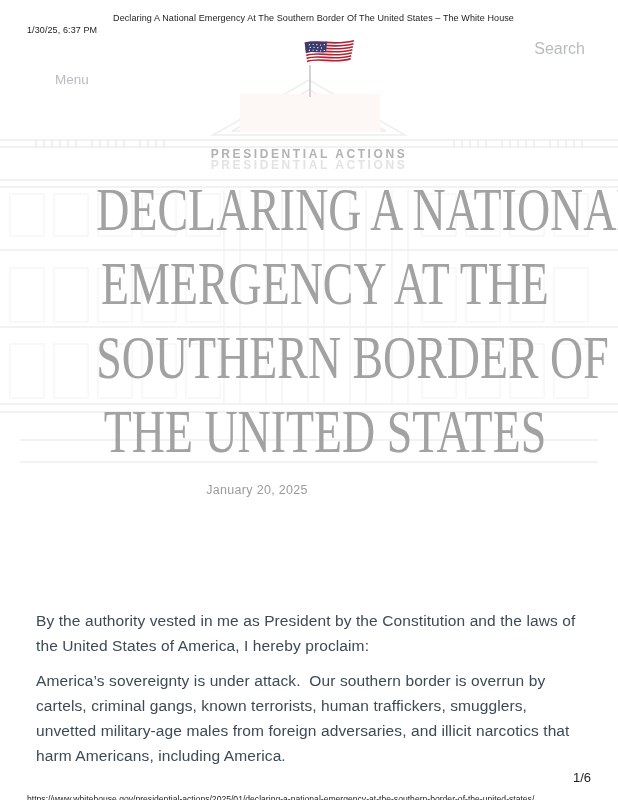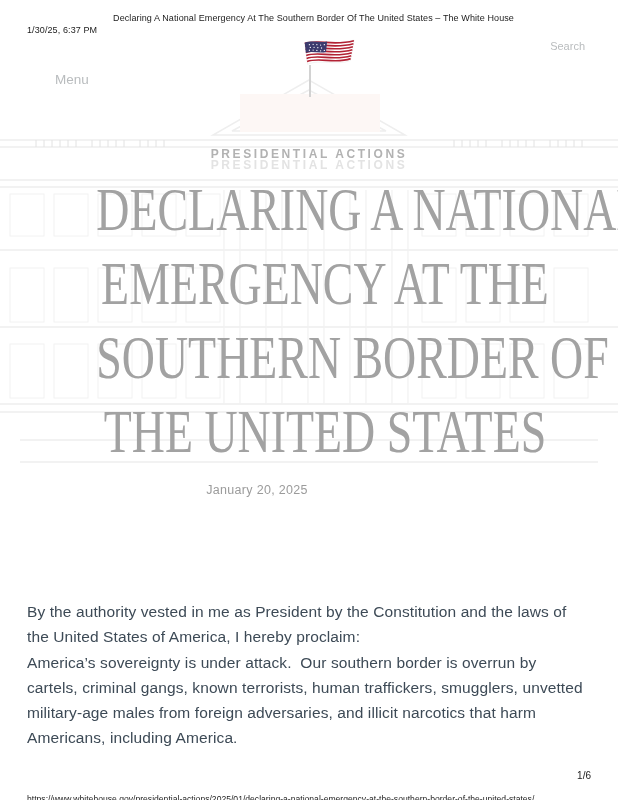--- a/index.html
+++ b/index.html
@@ -10,21 +10,21 @@
     font-family:"Liberation Sans", sans-serif;
   }
 
   
   .print-header { position:absolute; top:13px; left:0; width:618px; height:14px; }
   .ph-datetime { position:absolute; left:27px; top:12px; font-size:9px; color:#1c1c1c; letter-spacing:0.1px; }
   .ph-title { position:absolute; left:90px; right:90px; top:0; text-align:center; font-size:9px; color:#1c1c1c; letter-spacing:0.1px;padding-left:9px; }
 
   
   .nav-menu { position:absolute; left:55px; top:40px; font-size:13.5px; color:#b9bcbe; cursor:pointer;margin-top:32px; }
-  .nav-search { position:absolute; right:33px; top:40px; font-size:11px; color:#b9bcbe; cursor:pointer; }
+  .nav-search { position:absolute; right:33px; top:40px; font-size:16px; color:#b9bcbe; cursor:pointer; }
   .flag-wrap { position:absolute; left:301px; top:37px; width:56px; height:60px; cursor:pointer; }
   .flag-pole { position:absolute; left:8px; top:28px; width:1.5px; height:32px; background:#d2d2d2; }
 
   
   .watermark { position:absolute; left:0; top:72px; width:618px; height:400px; pointer-events:none; }
 
   
   .eyebrow { position:absolute; left:0; top:147px; width:618px; text-align:center;
     font-size:12px; font-weight:700; letter-spacing:2.6px; color:#b2b2b2; }
   .eyebrow-ghost { top:158px; color:#e3e3e3; }
@@ -34,26 +34,26 @@
     font-family:"Liberation Serif", serif; font-weight:400;
     font-size:62px; line-height:74px; color:#a2a2a2; }
   .title-line { white-space:nowrap; transform:scaleX(0.74); transform-origin:50% 50%; }
 
   .hero-date { position:absolute; left:0; top:483px; width:514px; text-align:center;
     font-size:12.5px; color:#9b9b9b; letter-spacing:0.3px; }
 
   
   .article { position:absolute; left:27px; top:599px; width:562px;
     font-size:15.5px; line-height:25.3px; color:#3d4a56; letter-spacing:0.1px; }
-  .article p { margin:0; }
+  .article p { margin:9px; }
 
   
   .print-footer { position:absolute; left:0; top:770px; width:618px; height:14px; }
   .pf-url { position:absolute; left:27px; top:0; font-size:8.6px; color:#1c1c1c;margin-top:24px; }
-  .pf-page { position:absolute; right:27px; top:0; font-size:10px; color:#1c1c1c; }
+  .pf-page { position:absolute; right:27px; top:0; font-size:13px; color:#1c1c1c; }
 </style>
 </head>
 <body>
 
 <div class="page">
 
   <div class="print-header">
     <span class="ph-datetime">1/30/25, 6:37 PM</span>
     <span class="ph-title">Declaring A National Emergency At The Southern Border Of The United States – The White House</span>
   </div>

